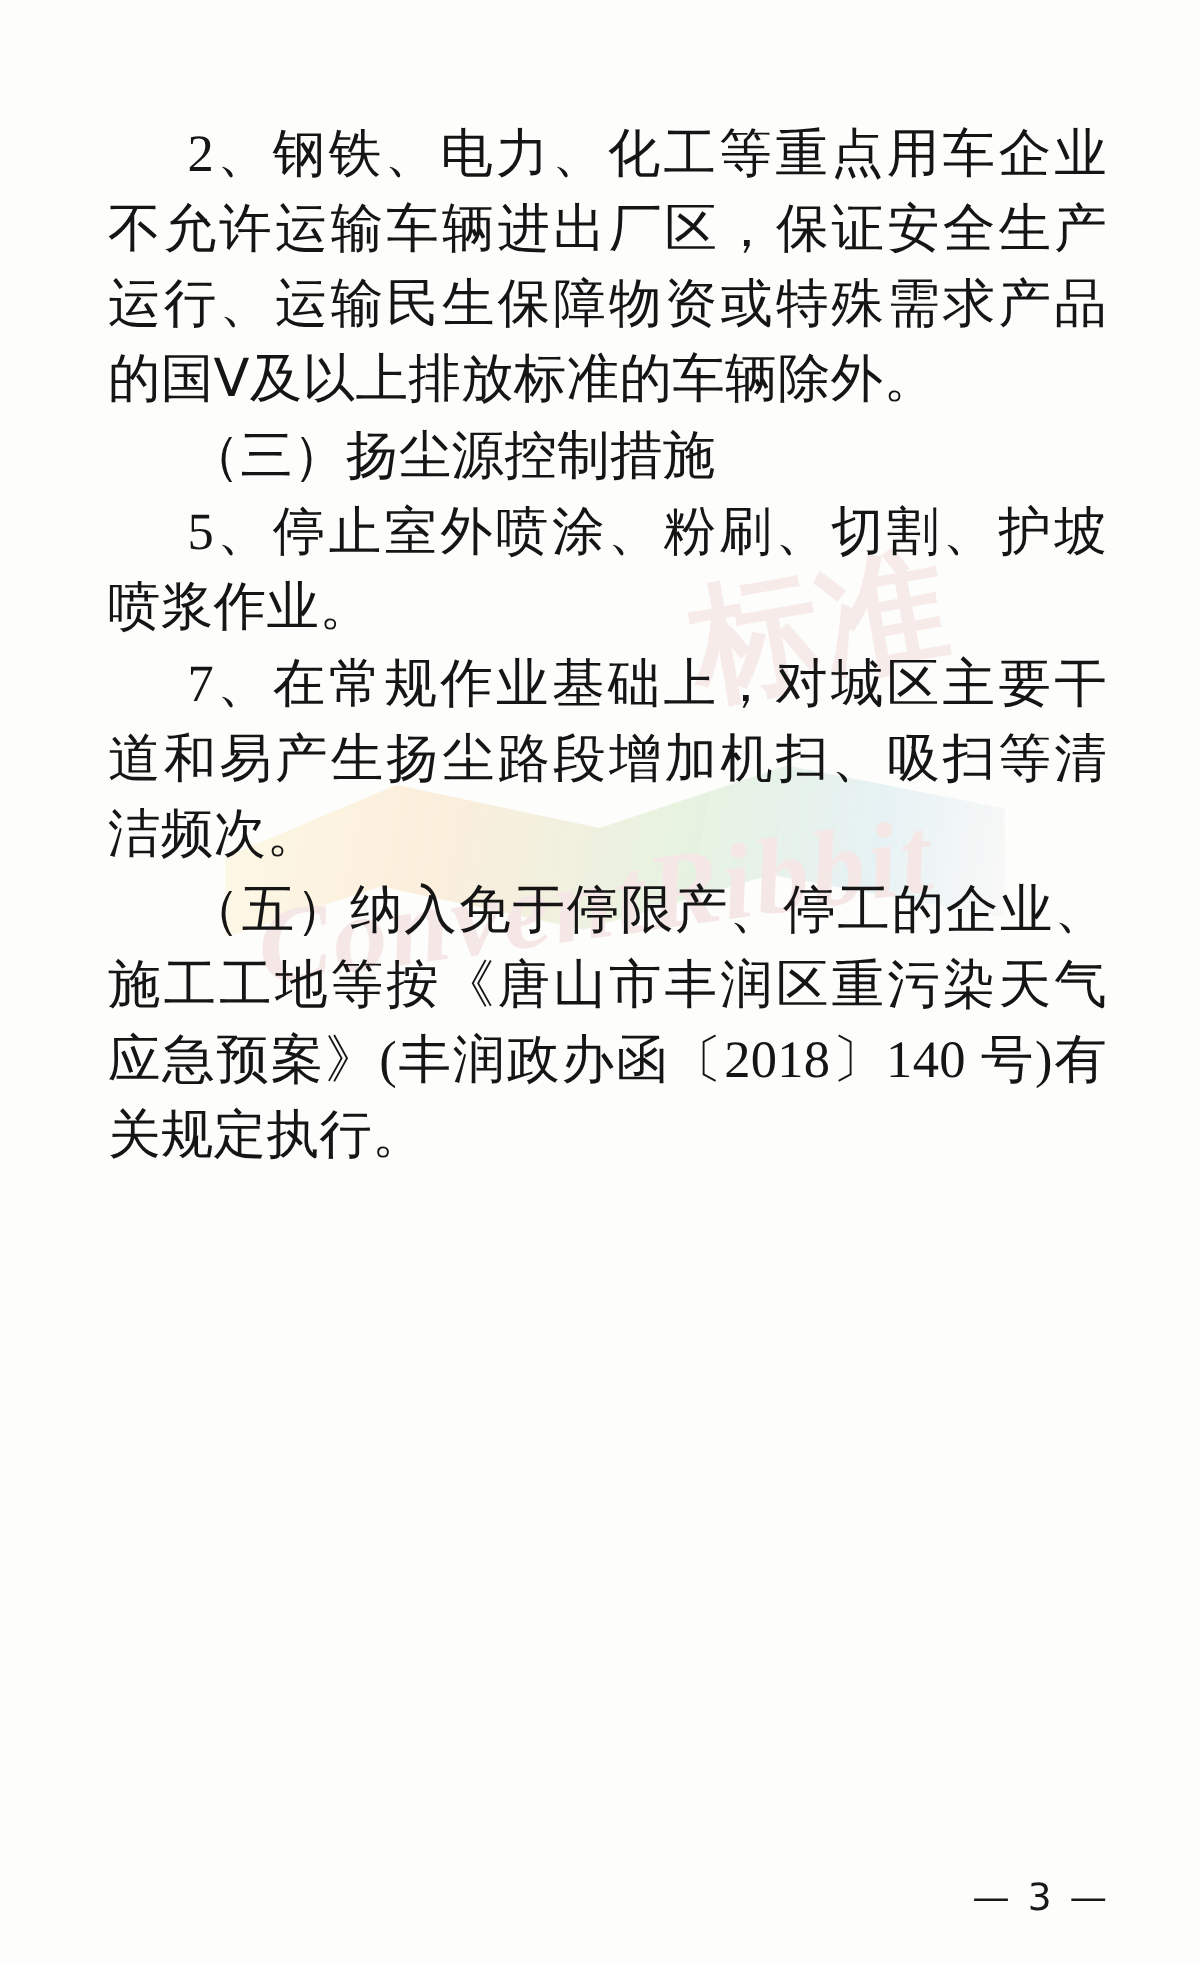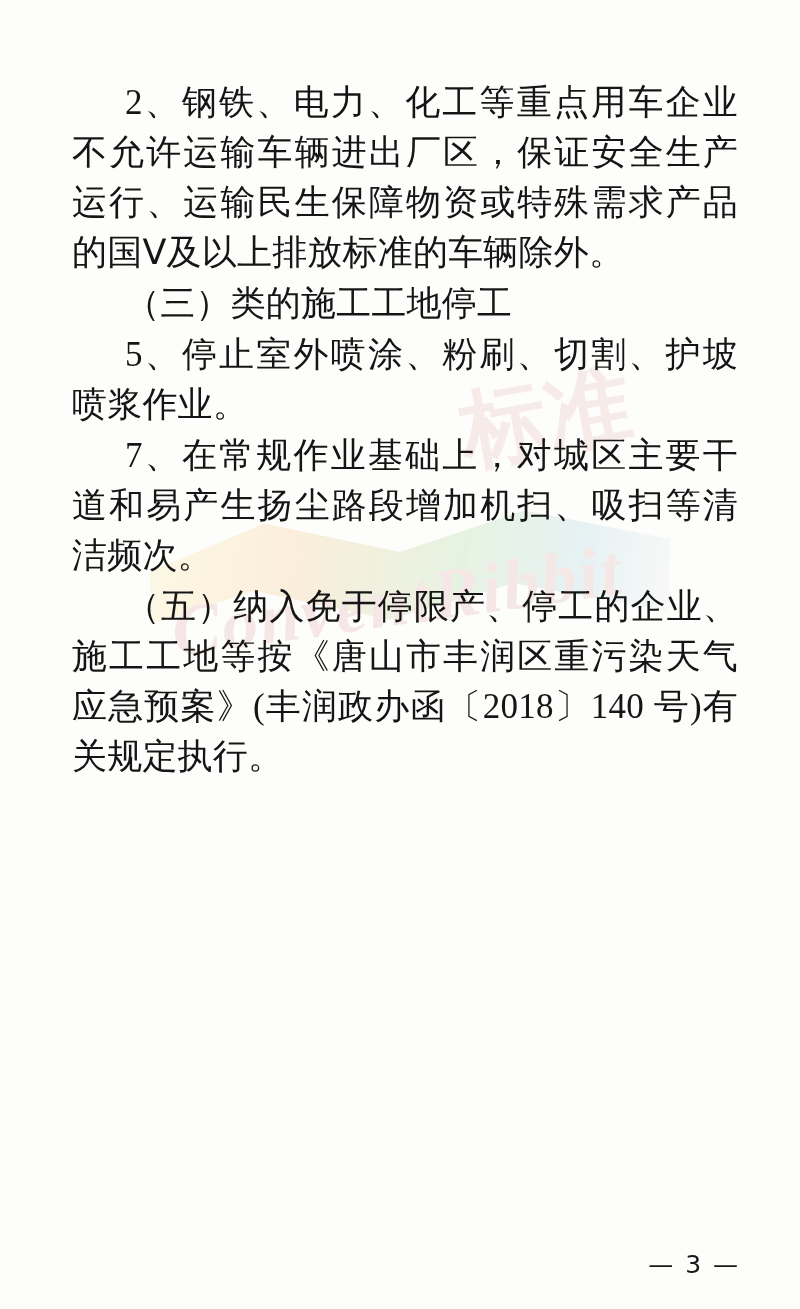--- a/index.html
+++ b/index.html
@@ -101,21 +101,21 @@
 <div class="page">
 
   <div class="watermark">
     <div class="wm-band"></div>
     <div class="wm-cn">标准</div>
     <div class="wm-text">ConventRibbit</div>
   </div>
 
   <div class="content">
     <p class="para">2、钢铁、电力、化工等重点用车企业不允许运输车辆进出厂区，保证安全生产运行、运输民生保障物资或特殊需求产品的国Ⅴ及以上排放标准的车辆除外。</p>
-    <p class="para">（三）类的施工工地停工</p>
+    <p class="para">（三）扬尘源控制措施</p>
     <p class="para">5、停止室外喷涂、粉刷、切割、护坡喷浆作业。</p>
     <p class="para">7、在常规作业基础上，对城区主要干道和易产生扬尘路段增加机扫、吸扫等清洁频次。</p>
     <p class="para">（五）纳入免于停限产、停工的企业、施工工地等按《唐山市丰润区重污染天气应急预案》(丰润政办函〔2018〕140 号)有关规定执行。</p>
 
   </div>
 
   <div class="footer">— 3 —</div>
 </div>
 
 </body></html>

